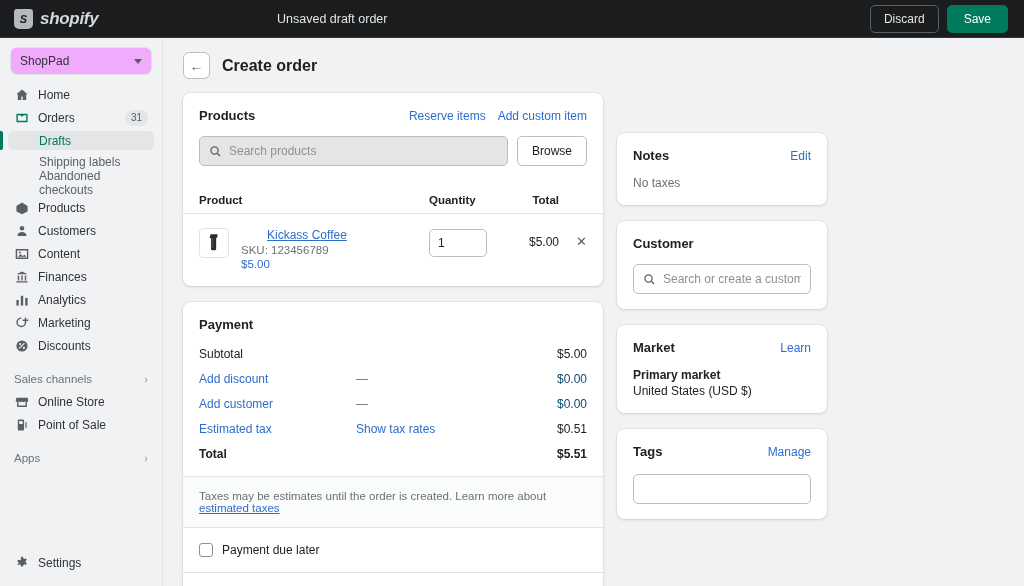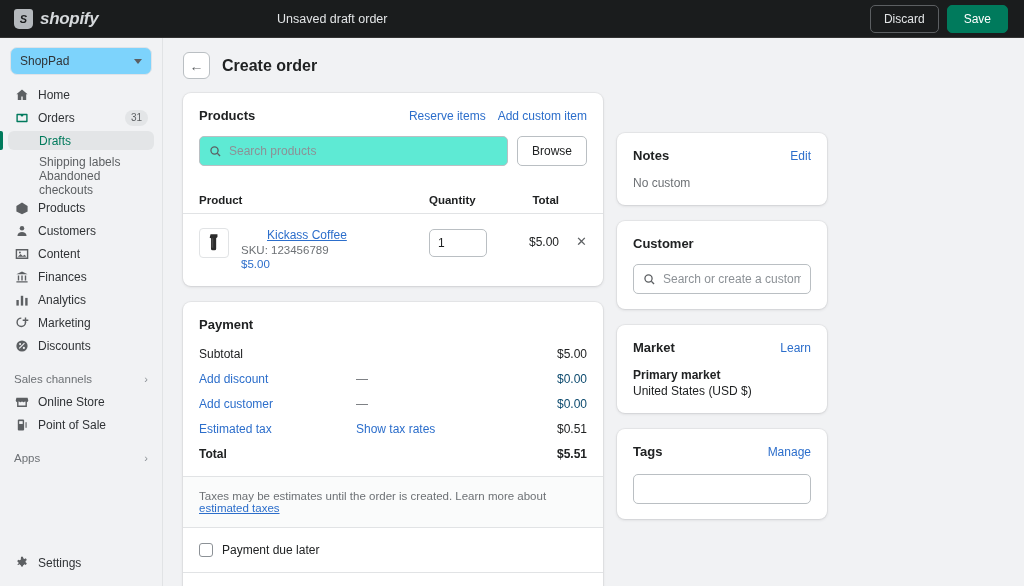--- a/index.html
+++ b/index.html
@@ -52,21 +52,21 @@
   
   .layout { display: flex; height: 548px; }
 
   
   .sidebar {
     width: 163px; background: #f1f2f4; border-right: 1px solid #e1e3e5;
     position: relative; flex-shrink: 0;
   }
   .store-select {
     margin: 9px 10px 6px 10px; height: 28px;
-    background: #7dd3fc; border: 1px solid #dfe3e8; border-radius: 7px;
+    background: #f0abfc; border: 1px solid #dfe3e8; border-radius: 7px;
     display: flex; align-items: center; justify-content: space-between;
     padding: 0 9px; cursor: pointer;
   }
   .store-select .name { font-size: 12px; color: #303336; }
   .caret { width: 0; height: 0; border-left: 4px solid transparent; border-right: 4px solid transparent; border-top: 5px solid #5c5f62; }
 
   .nav { padding: 4px 8px 0 8px; }
   .nav-item {
     height: 20px; display: flex; align-items: center; gap: 9px;
     padding: 0 6px; border-radius: 6px; cursor: pointer;
@@ -123,21 +123,21 @@
   .card-pad { padding: 15px 16px; }
   .card-head { display: flex; align-items: center; justify-content: space-between; margin-bottom: 13px; }
   .card-title { font-size: 13px; font-weight: bold; color: #202223; }
   .card-links { display: flex; gap: 12px; }
   .link { color: #2c6ecb; font-size: 12px; cursor: pointer; text-decoration: none; }
   .link-u { color: #2c6ecb; font-size: 11.5px; text-decoration: underline; cursor: pointer; }
 
   .search-row { display: flex; gap: 9px; }
   .search-box {
     flex: 1; height: 30px; border: 1px solid #babfc3; border-radius: 5px;
-    display: flex; align-items: center; gap: 7px; padding: 0 9px; background: #5eead4;
+    display: flex; align-items: center; gap: 7px; padding: 0 9px; background: #e5e5e5;
   }
   .search-box svg { width: 13px; height: 13px; stroke: #5c5f62; fill: none; stroke-width: 2; flex-shrink: 0; }
   .search-box input {
     border: none; outline: none; font-size: 12px; color: #202223;
     font-family: inherit; width: 100%; background: transparent;
   }
   .search-box input::placeholder { color: #8c9196; }
   .btn-browse {
     height: 30px; padding: 0 14px; background: #fff; border: 1px solid #babfc3;
     border-radius: 5px; font-size: 12px; color: #202223; cursor: pointer;
@@ -503,21 +503,21 @@
       </div>
 
       <div class="col-right">
 
         <div class="card">
           <div class="card-pad">
             <div class="card-head">
               <div class="card-title">Notes</div>
               <a class="link">Edit</a>
             </div>
-            <div class="empty-note">No custom</div>
+            <div class="empty-note">No taxes</div>
           </div>
         </div>
 
         <div class="card">
           <div class="card-pad">
             <div class="card-head">
               <div class="card-title">Customer</div>
             </div>
             <div class="cust-search">
               <svg viewBox="0 0 20 20">

